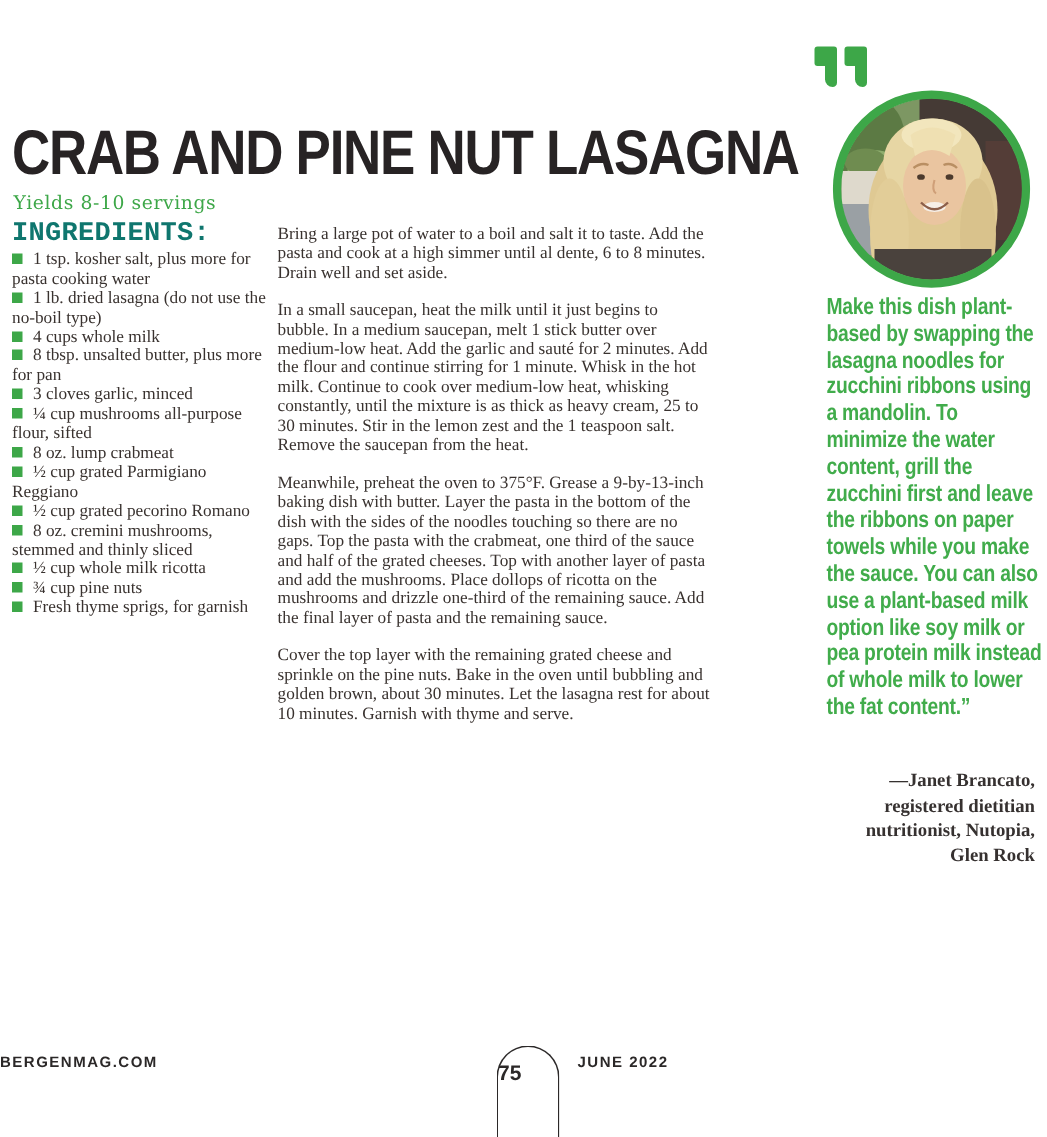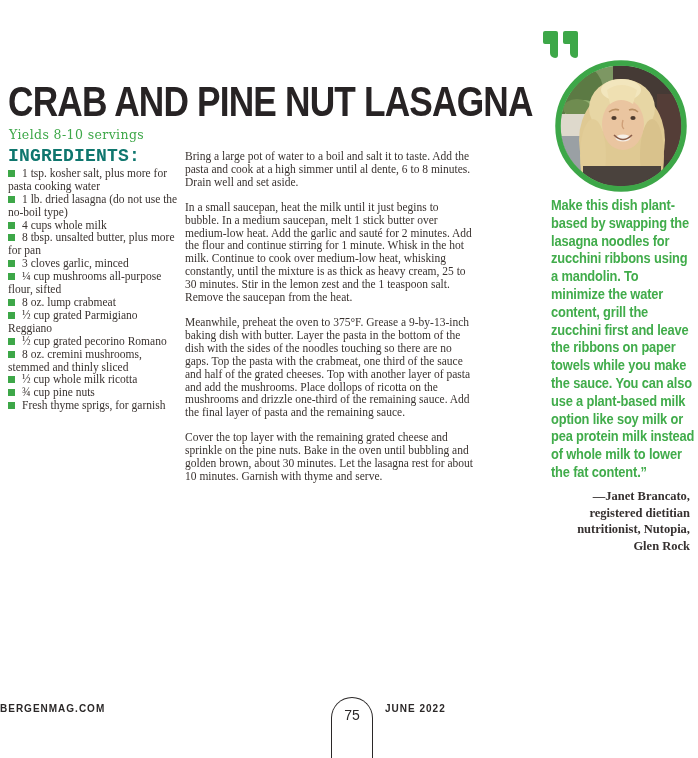--- a/index.html
+++ b/index.html
@@ -48,36 +48,36 @@
     background:#3da748; border-radius:2px 2px 4px 7px;
   }
   .portrait { position:absolute; left:555px; top:60px; width:132px; height:132px; }
   .quote-text {
     position:absolute; left:551px; top:196px; width:174px;
     font-family:"Liberation Sans", sans-serif; font-weight:700;
     font-size:15.5px; line-height:17.8px; letter-spacing:-0.2px;
     color:#41ac4b; transform:scaleX(0.83); transform-origin:0 0;
   }
   .attribution {
-    position:absolute; left:518px; top:488px; width:172px; text-align:right;
+    position:absolute; left:518px; top:512px; width:172px; text-align:right;
     font-weight:700; font-size:12.5px; line-height:16.5px; color:#363130;
   }
   .footer-site {
     position:absolute; left:0; top:703px; width:314px; text-align:left;
     font-family:"Liberation Sans", sans-serif; font-weight:700;
     font-size:10px; letter-spacing:1px; color:#2b2828;
   }
   .arch {
     position:absolute; left:331px; top:697px; width:42px; height:62px;
     border:1.5px solid #2b2828; border-bottom:none;
     border-radius:21px 21px 0 0; background:#ffffff;
   }
   .arch-num {
-    margin-top:9px; text-align:center;
-    font-family:"Liberation Sans", sans-serif; font-weight:400;
+    margin-top:9px; text-align:left;
+    font-family:"Liberation Sans", sans-serif; font-weight:700;
     font-size:14px; color:#2b2828;
   }
   .footer-issue {
     position:absolute; left:385px; top:703px;
     font-family:"Liberation Sans", sans-serif; font-weight:700;
     font-size:10px; letter-spacing:1px; color:#2b2828;
   }
 </style>
 </head>
 <body>

